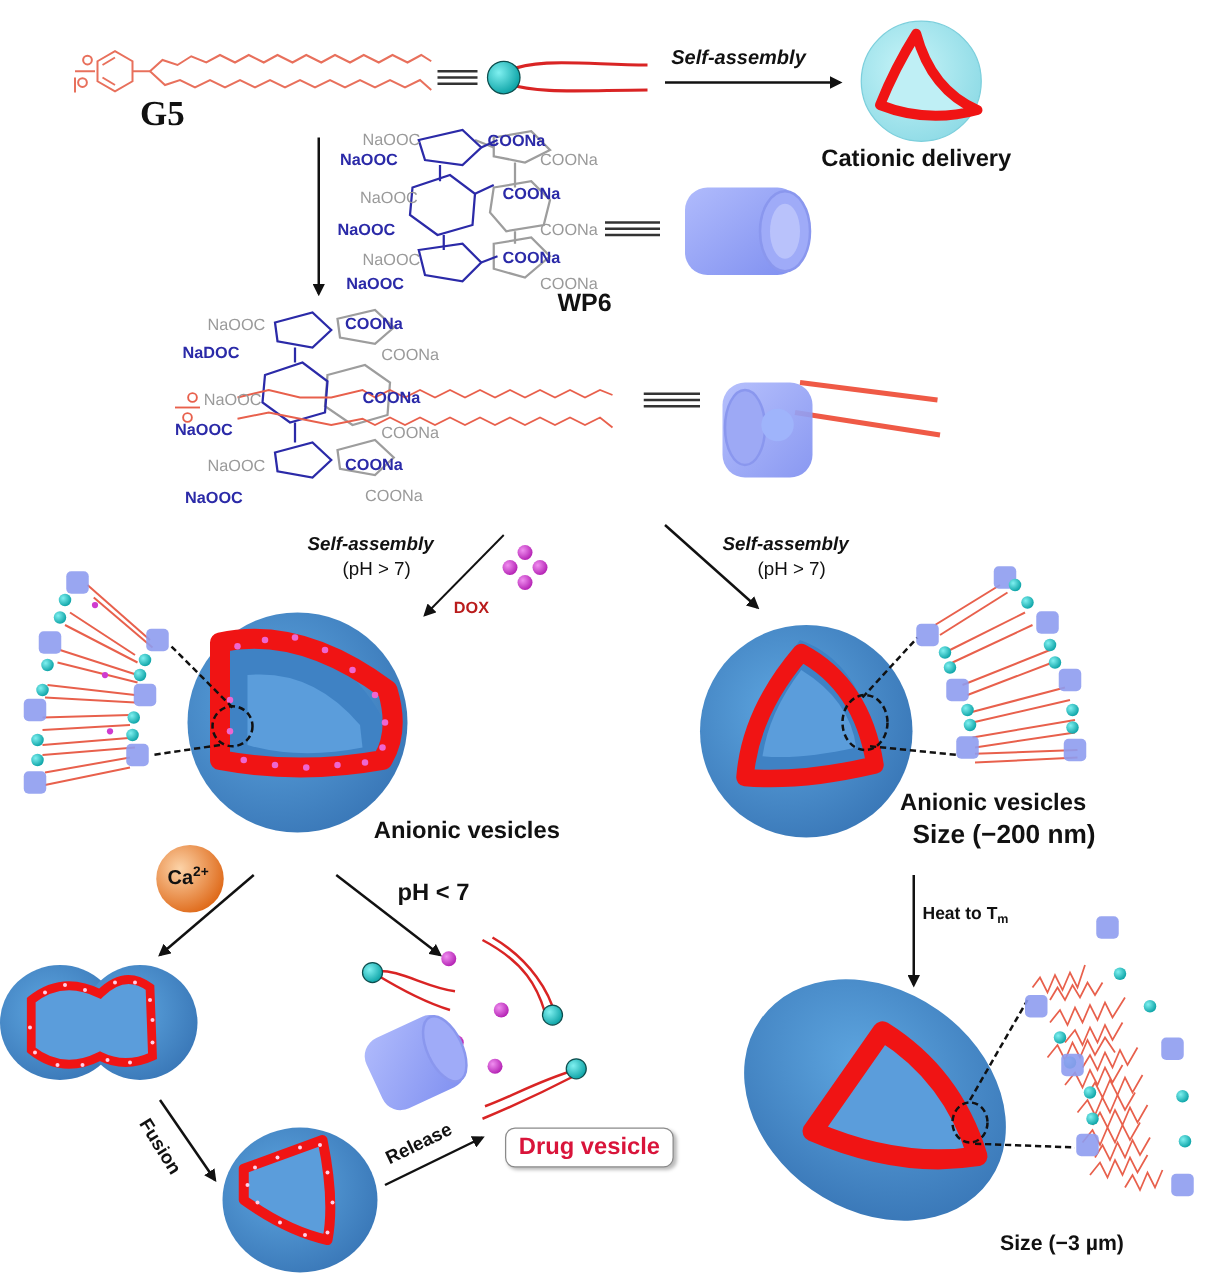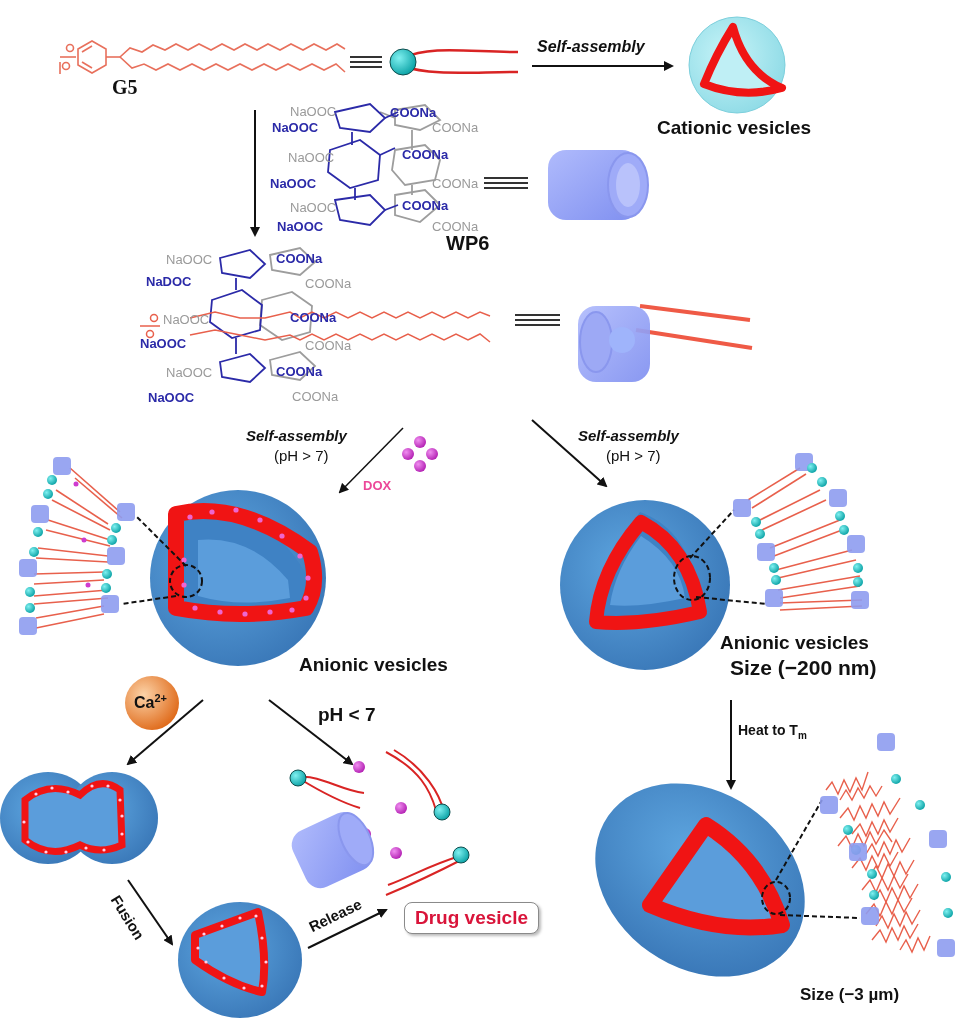--- a/index.html
+++ b/index.html
@@ -431,28 +431,28 @@
 <span class="chem grey" style="left:305px;top:276px;">COONa</span>
 <span class="chem grey" style="left:163px;top:312px;">NaOOC</span>
 <span class="chem blue" style="left:290px;top:310px;">COONa</span>
 <span class="chem blue" style="left:140px;top:336px;">NaOOC</span>
 <span class="chem grey" style="left:305px;top:338px;">COONa</span>
 <span class="chem grey" style="left:166px;top:365px;">NaOOC</span>
 <span class="chem blue" style="left:276px;top:364px;">COONa</span>
 <span class="chem blue" style="left:148px;top:390px;">NaOOC</span>
 <span class="chem grey" style="left:292px;top:389px;">COONa</span>
 
-<span class="lbl b" style="left:112px;top:76px;font-size:20px;font-family:'Liberation Serif',serif;">G5</span>
+<span class="lbl b" style="left:112px;top:76px;font-size:28px;font-family:'Liberation Serif',serif;">G5</span>
 <span class="lbl it" style="left:537px;top:38px;font-size:16px;">Self-assembly</span>
-<span class="lbl b" style="left:657px;top:117px;font-size:19px;">Cationic vesicles</span>
+<span class="lbl b" style="left:657px;top:117px;font-size:19px;">Cationic delivery</span>
 <span class="lbl b" style="left:446px;top:232px;font-size:20px;">WP6</span>
 
 <span class="lbl it" style="left:246px;top:427px;font-size:15px;">Self-assembly</span>
 <span class="lbl b" style="left:274px;top:447px;font-size:15px;font-weight:normal;">(pH &gt; 7)</span>
-<span class="lbl b" style="left:363px;top:478px;font-size:13px;color:#ec4899;">DOX</span>
+<span class="lbl b" style="left:363px;top:478px;font-size:13px;color:#b91c1c;">DOX</span>
 
 <span class="lbl it" style="left:578px;top:427px;font-size:15px;">Self-assembly</span>
 <span class="lbl" style="left:606px;top:447px;font-size:15px;">(pH &gt; 7)</span>
 
 <span class="lbl b" style="left:299px;top:654px;font-size:19px;">Anionic vesicles</span>
 <span class="lbl b" style="left:720px;top:632px;font-size:19px;">Anionic vesicles</span>
 <span class="lbl b" style="left:730px;top:656px;font-size:21px;">Size (−200 nm)</span>
 
 <span class="lbl b" style="left:134px;top:692px;font-size:16px;"><span>Ca</span><sup style="font-size:11px">2+</sup></span>
 <span class="lbl b" style="left:318px;top:704px;font-size:19px;">pH &lt; 7</span>

